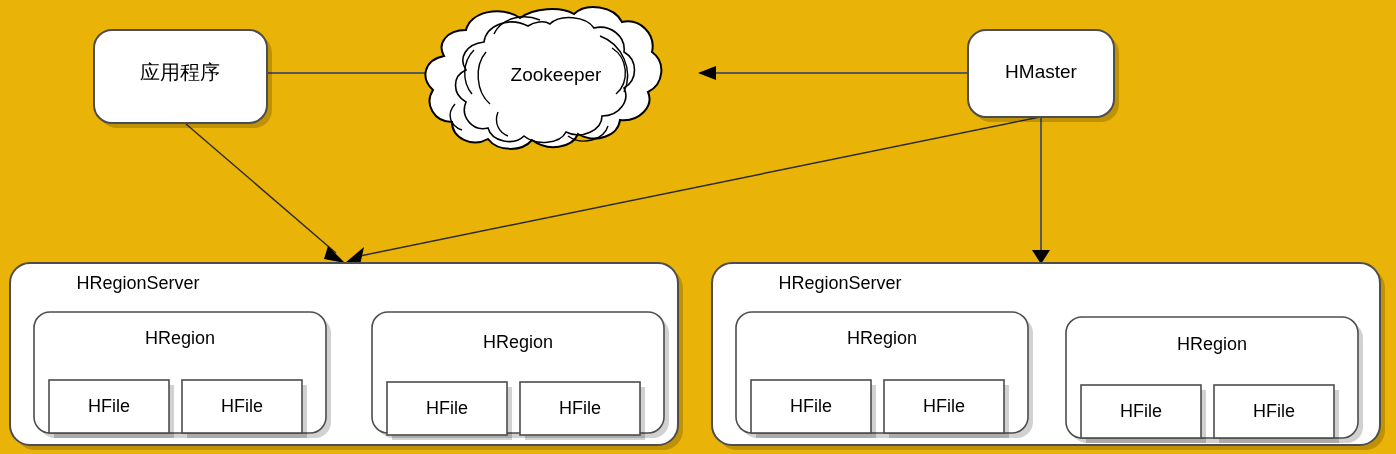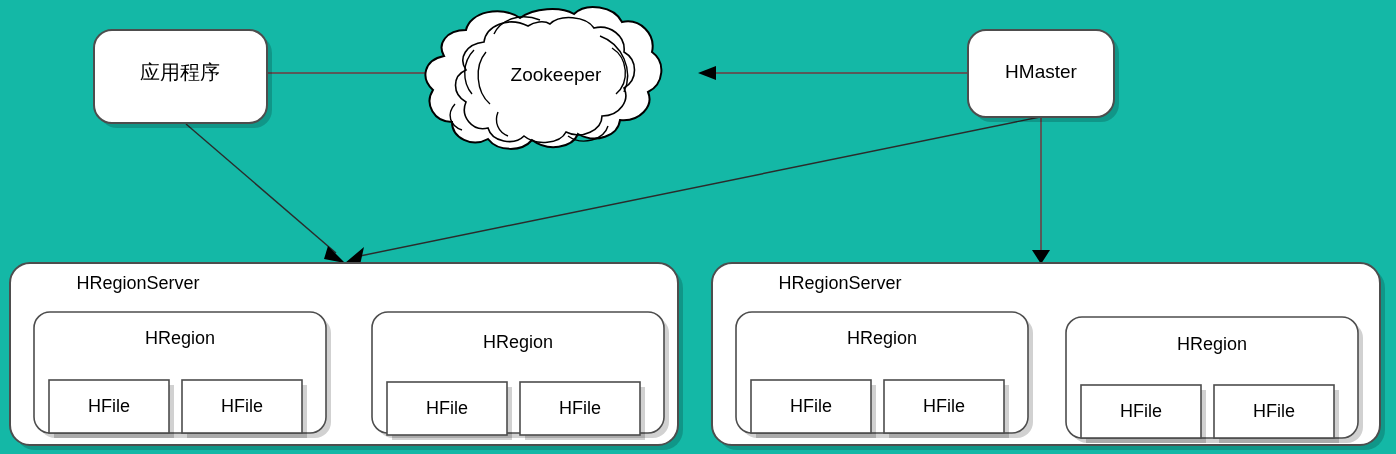--- a/index.html
+++ b/index.html
@@ -4,21 +4,21 @@
 <style>
   html, body {
     margin: 0;
     padding: 0;
     background: #ffffff;
   }
   #canvas {
     position: relative;
     width: 1396px;
     height: 454px;
-    background: #14b8a6;
+    background: #eab308;
     font-family: "Liberation Sans", sans-serif;
     overflow: hidden;
   }
   svg.diagram {
     position: absolute;
     top: 0;
     left: 0;
     width: 1396px;
     height: 454px;
   }

